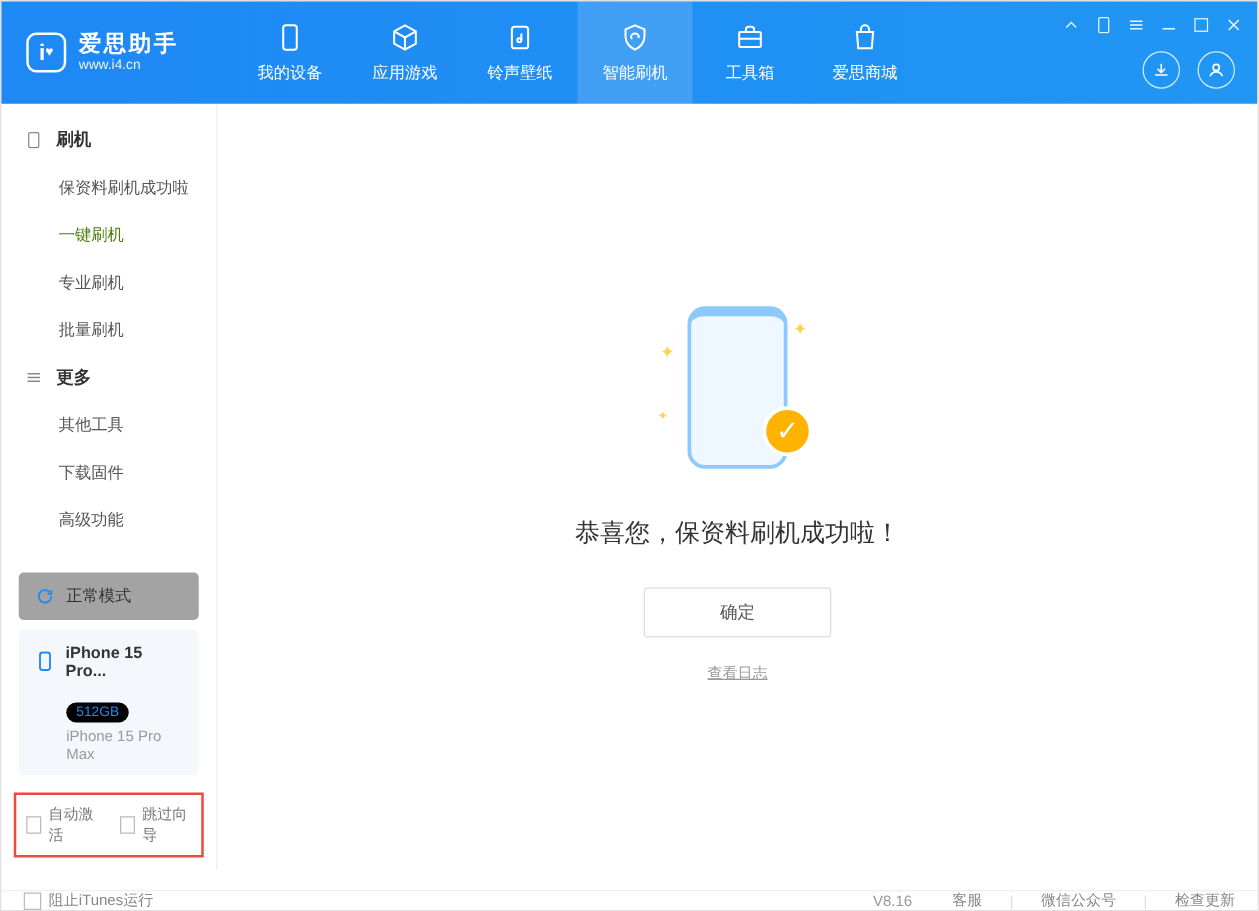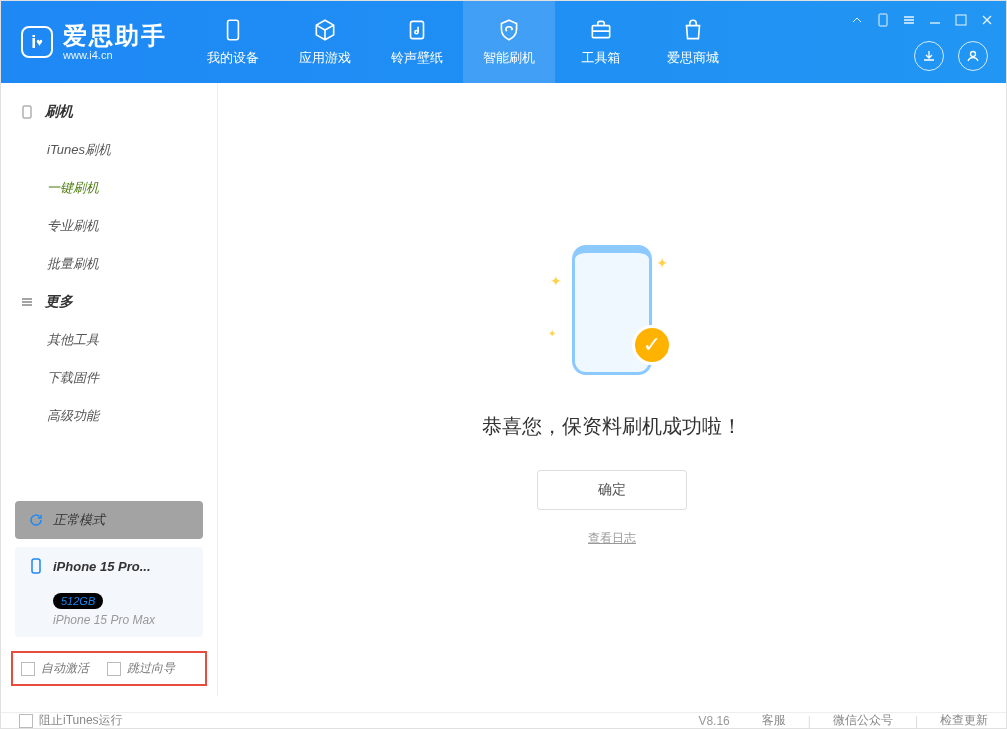--- a/index.html
+++ b/index.html
@@ -2,37 +2,37 @@
 <html><head>
 <meta charset="utf-8">
 <style>
 * { margin: 0; padding: 0; box-sizing: border-box; font-family: "Microsoft YaHei", Arial, sans-serif; }
 body { background: #fff; width: 1007px; height: 729px; overflow: hidden; border: 1px solid #e0e0e0; position: relative; }
 
 .header { background: linear-gradient(to right, #1e88f5, #2196f3); height: 82px; display: flex; align-items: stretch; color: #fff; position: relative; }
 .logo-area { display: flex; align-items: center; padding: 0 20px; min-width: 185px; }
 .logo-badge { width: 32px; height: 32px; border: 2px solid #fff; border-radius: 8px; display: flex; align-items: center; justify-content: center; font-weight: bold; font-size: 18px; margin-right: 10px; }
 .logo-text { display: flex; flex-direction: column; }
-.logo-title { font-size: 24px; font-weight: bold; letter-spacing: 2px; line-height: 1.1; }
+.logo-title { font-size: 18px; font-weight: bold; letter-spacing: 2px; line-height: 1.1; }
 .logo-sub { font-size: 11px; opacity: 0.9; }
 
 .nav { display: flex; flex: 1; }
 .nav-item { width: 92px; display: flex; flex-direction: column; align-items: center; justify-content: center; cursor: pointer; color: #fff; font-size: 13px; }
 .nav-item.active { background: rgba(255,255,255,0.15); }
 .nav-icon { width: 26px; height: 26px; margin-bottom: 6px; display: flex; align-items: center; justify-content: center; }
 .nav-icon svg { width: 100%; height: 100%; }
 
 .header-right { position: absolute; right: 10px; top: 10px; display: flex; gap: 8px; align-items: center; }
 .win-btn { width: 18px; height: 18px; display: flex; align-items: center; justify-content: center; cursor: pointer; color: #fff; opacity: 0.9; }
 .header-circles { position: absolute; right: 18px; bottom: 12px; display: flex; gap: 14px; }
 .circle-btn { width: 30px; height: 30px; border: 1.5px solid rgba(255,255,255,0.8); border-radius: 50%; display: flex; align-items: center; justify-content: center; cursor: pointer; color: #fff; }
 
 .body-area { display: flex; height: calc(100% - 82px - 32px); }
 
-.sidebar { width: 217px; border-right: 1px solid #eee; display: flex; flex-direction: column; padding-top: 10px; font-style: italic; }
+.sidebar { width: 173px; border-right: 1px solid #eee; display: flex; flex-direction: column; padding-top: 10px; }
 .side-group-title { display: flex; align-items: center; padding: 10px 18px; font-size: 14px; color: #333; font-weight: bold; }
 .side-group-title .gicon { width: 16px; height: 16px; margin-right: 10px; display: flex; align-items: center; justify-content: center; color: #888; }
 .side-item { padding: 10px 18px 10px 46px; font-size: 13px; color: #555; cursor: pointer; }
 .side-item.active { color: #4d7c0f; }
 
 .side-spacer { flex: 1; }
 
 .mode-box { margin: 8px 14px; background: #a3a3a3; border-radius: 4px; padding: 10px 12px; display: flex; align-items: center; font-size: 13px; color: #333; }
 .mode-box .micon { color: #1e88f5; margin-right: 8px; width: 18px; height: 18px; display: flex; align-items: center; justify-content: center; }
 
@@ -182,21 +182,21 @@
 <div class="body-area">
   <div class="sidebar">
     <div class="side-group-title">
       <span class="gicon">
           <svg width="14" height="14" viewBox="0 0 14 14" fill="none" stroke="#888">
             <rect x="3" y="1" width="8" height="12" rx="1"></rect>
           </svg>
         </span>
       <span>刷机</span>
     </div>
-    <div class="side-item">iTunes刷机</div>
+    <div class="side-item">保资料刷机成功啦</div>
     <div class="side-item active">一键刷机</div>
     <div class="side-item">专业刷机</div>
     <div class="side-item">批量刷机</div>
 
     <div class="side-group-title">
       <span class="gicon">
           <svg width="14" height="14" viewBox="0 0 14 14" stroke="#888" stroke-width="1.3">
             <path d="M2 4h10M2 7h10M2 10h10"></path>
           </svg>
         </span>

